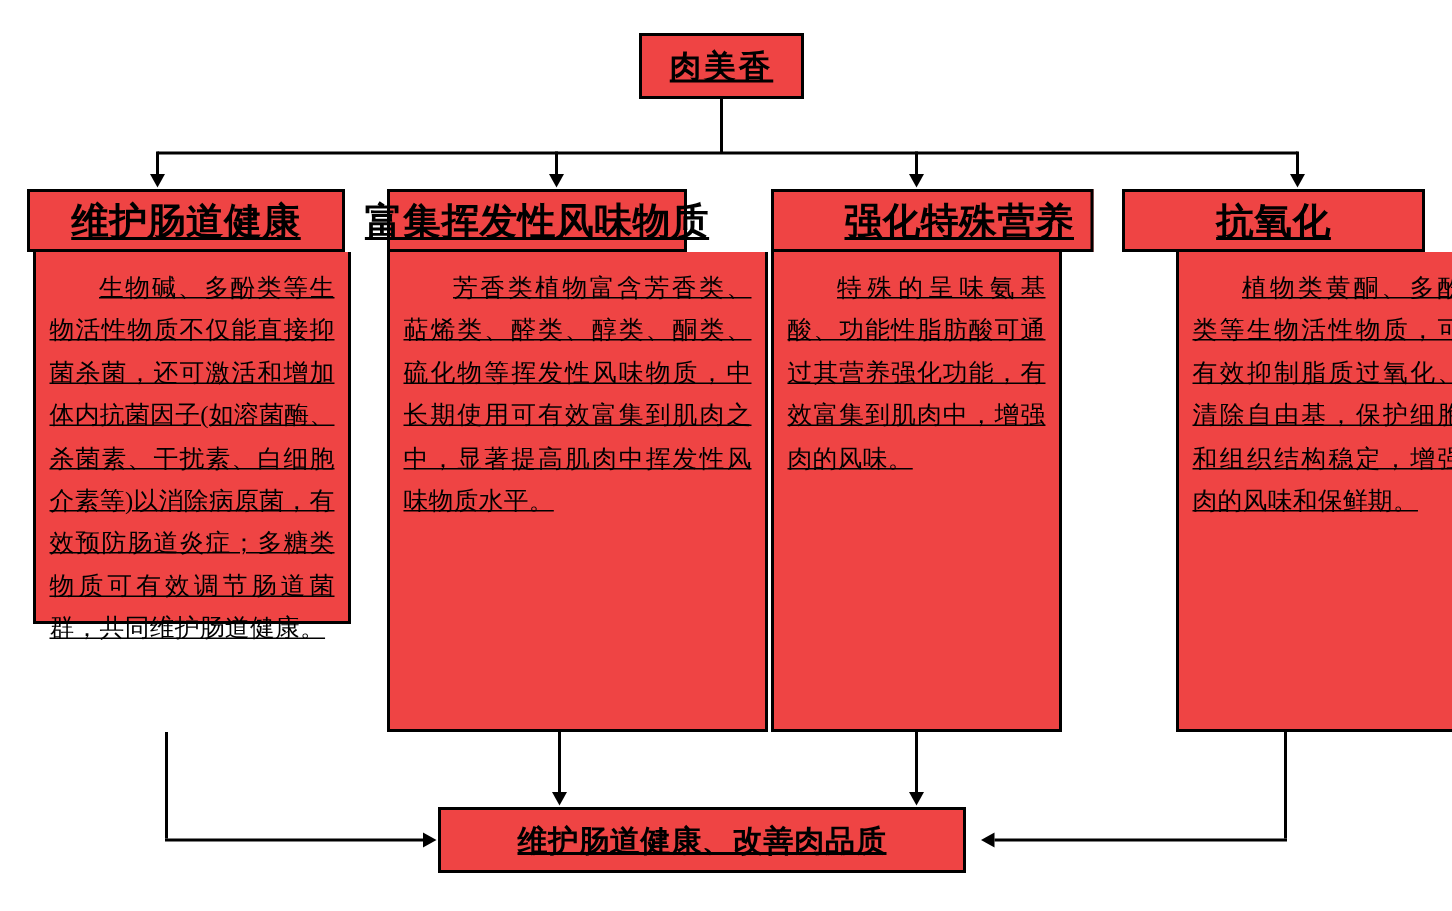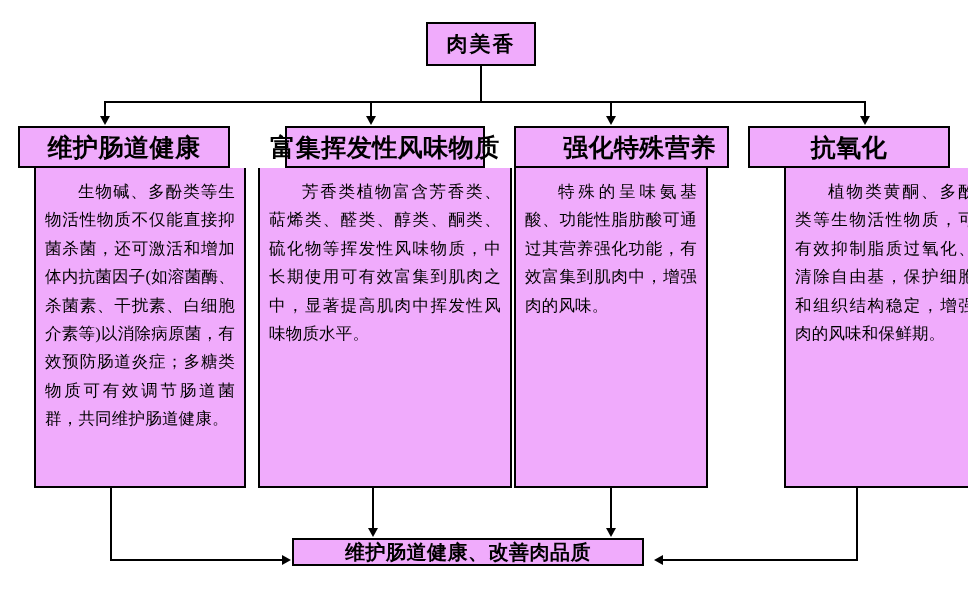--- a/index.html
+++ b/index.html
@@ -17,21 +17,22 @@
     height: 607px;
     background: #ffffff;
     overflow: hidden;
   }
 
   
   .box {
     position: absolute;
     box-sizing: border-box;
     border: 2px solid #000000;
-    background: #f0abfc;
+    background: #ef4444;
+    text-decoration: underline;
   }
 
   
   #root-box {
     left: 426px;
     top: 22px;
     width: 110px;
     height: 44px;
     display: flex;
     align-items: center;
@@ -64,37 +65,37 @@
     text-justify: inter-ideograph;
     letter-spacing: 0.2px;
   }
   .branch-body .para {
     text-indent: 2em;
     margin: 0;
   }
 
   
   #b1-head { left: 18px;  top: 126px; width: 212px; }
-  #b1-body { left: 34px;  top: 168px; width: 212px; height: 320px; }
-
-  #b2-head { left: 258px; top: 126px; width: 200px; margin-left: 27px; }
+  #b1-body { left: 22px;  top: 168px; width: 212px; height: 248px; }
+
+  #b2-head { left: 258px; top: 126px; width: 200px; }
   #b2-body { left: 258px; top: 168px; width: 254px; height: 320px; }
 
   #b3-head { left: 514px; top: 126px; width: 215px; padding-left: 36px; }
   #b3-body { left: 514px; top: 168px; width: 194px; height: 320px; }
 
   #b4-head { left: 748px; top: 126px; width: 202px; }
   #b4-body { left: 748px; top: 168px; width: 202px; height: 320px; margin-left: 36px; }
 
   
   #result-box {
     left: 292px;
     top: 538px;
     width: 352px;
-    height: 28px;
+    height: 44px;
     display: flex;
     align-items: center;
     justify-content: center;
   }
   #result-box .title {
     font-size: 20px;
     font-weight: bold;
     letter-spacing: 0.5px;
   }
 

